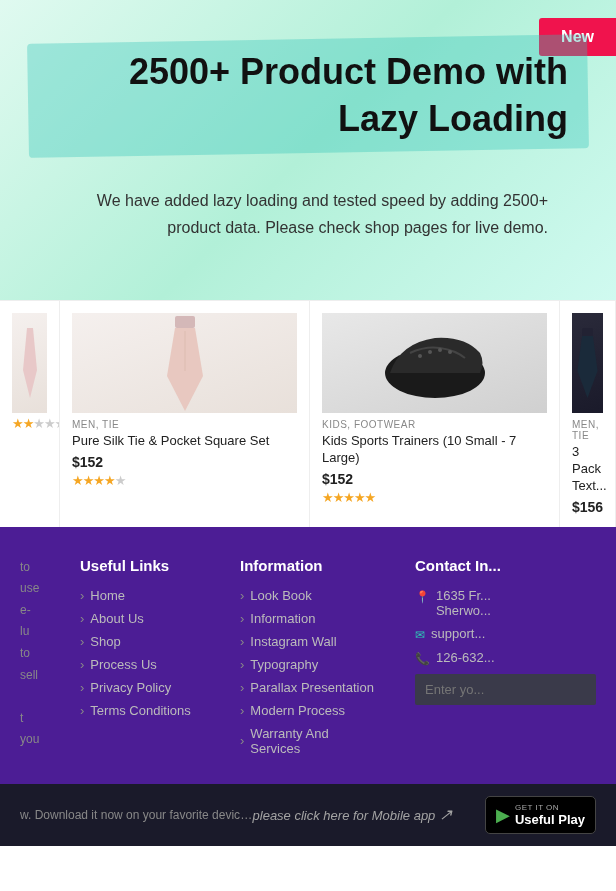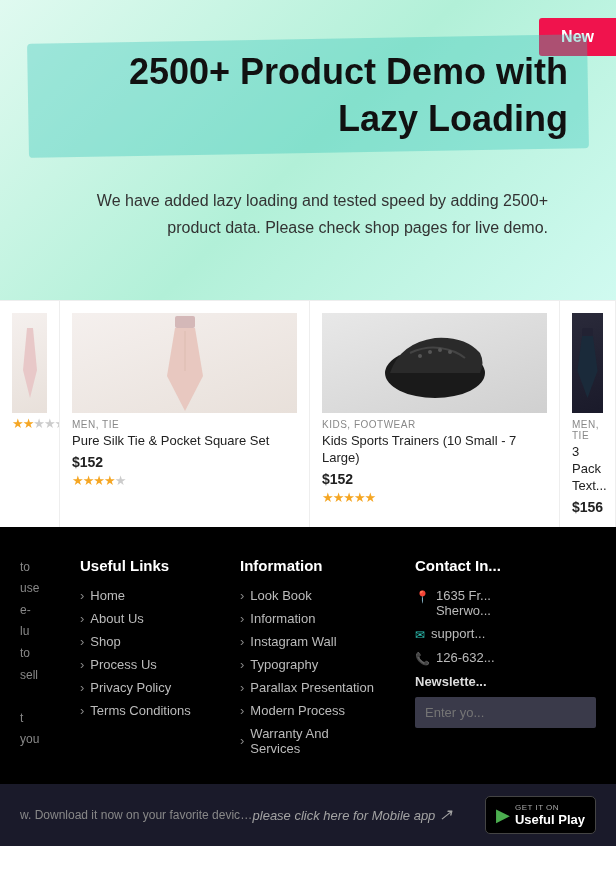--- a/index.html
+++ b/index.html
@@ -148,21 +148,21 @@
     .stars {
       color: #f5a623;
       font-size: 13px;
       margin-top: 3px;
       letter-spacing: -1px;
     }
     .stars .empty { color: #ccc; }
 
     
     .footer-section {
-      background: #000000;
+      background: #4c1d95;
       color: #ccc;
       padding: 30px 0 20px;
       display: flex;
       overflow: hidden;
     }
 
     .footer-col {
       flex: 0 0 auto;
       padding: 0 20px;
     }
@@ -389,21 +389,20 @@
     </div>
     <div class="contact-item">
       <span class="contact-icon">✉</span>
       <span>support...</span>
     </div>
     <div class="contact-item">
       <span class="contact-icon">📞</span>
       <span>126-632...</span>
     </div>
 
-    <div class="newsletter-title">Newslette...</div>
     <input class="newsletter-input" type="text" placeholder="Enter yo..." style="">
   </div>
 </div>
 
 <div class="bottom-bar">
   <div class="bottom-text">w. Download it now on your favorite device and indulge in</div>
   <div class="mobile-cta">
     <span>please click here for Mobile app</span>
     <span style="font-size:16px;"> ↗</span>
   </div>

